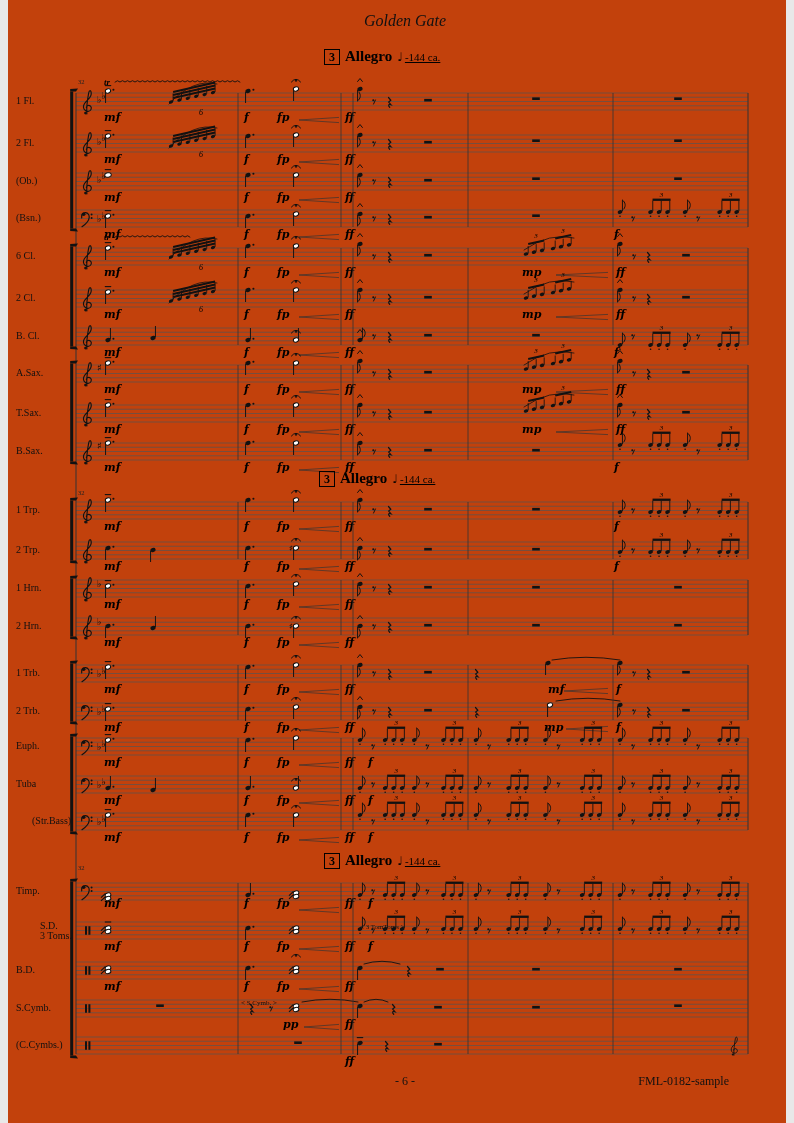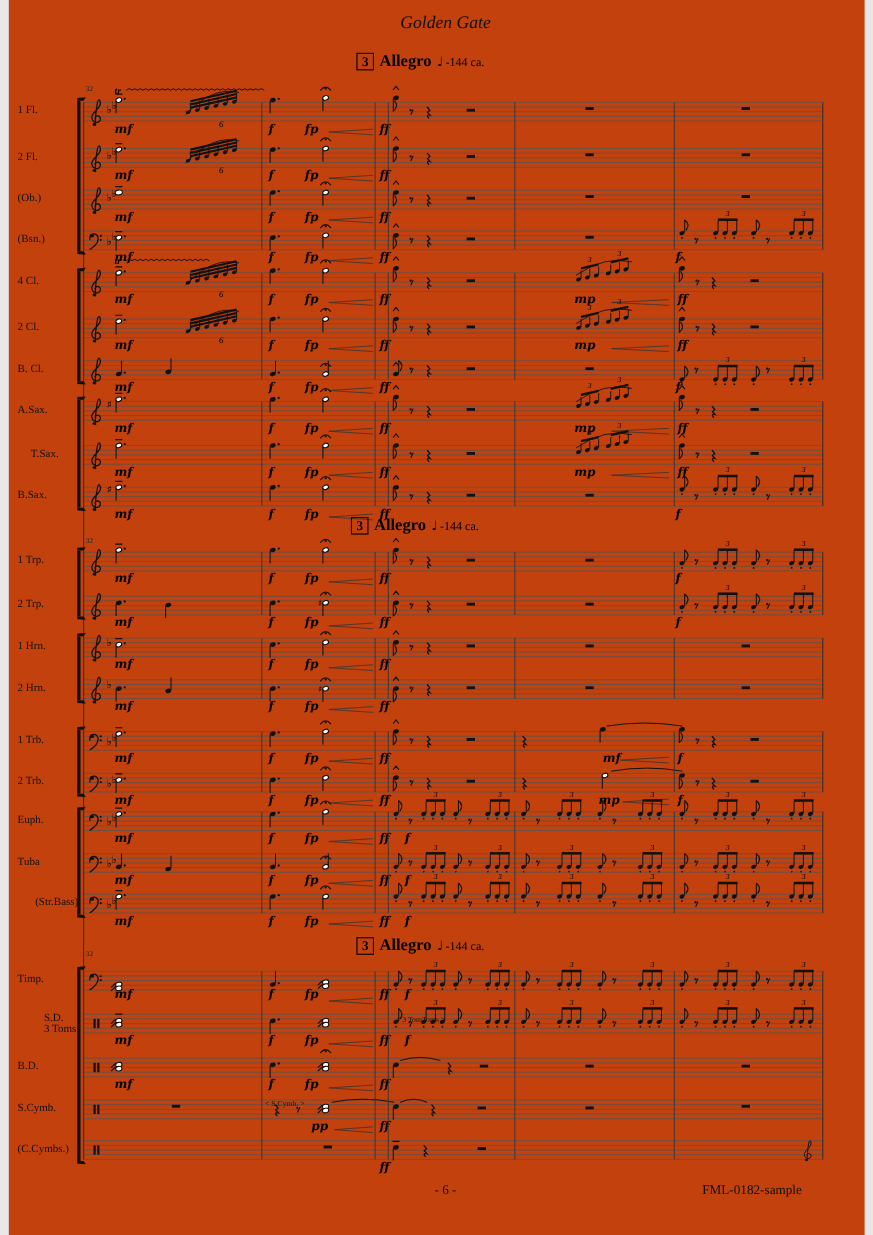--- a/index.html
+++ b/index.html
@@ -6,21 +6,21 @@
   .page{position:relative;width:778px;height:1123px;background:#c2410c;margin:0 auto;
         font-family:"Liberation Serif",serif;overflow:hidden;}
   .title{position:absolute;top:12px;left:0;width:794px;text-align:center;
          font:italic 16px "Liberation Serif",serif;color:#111;}
   .tempo{position:absolute;display:flex;align-items:baseline;gap:5px;color:#000;}
   .t1{left:316px;top:48px}.t2{left:311px;top:470px}.t3{left:316px;top:852px}
   .rehearsal-box{display:inline-block;border:1px solid #000;padding:0 4px;
                  font:bold 12px "Liberation Serif",serif;line-height:14px;}
   .tempo-word{font:bold 15px "Liberation Serif",serif;}
   .tempo-note{font:12px "DejaVu Sans",sans-serif;}
-  .tempo-suffix{font:11px "Liberation Serif",serif;margin-left:-3px;}
+  .tempo-suffix{font:11px "Liberation Serif",serif;margin-left:-3px;text-decoration:underline;}
   .mnum{position:absolute;font:6.5px "Liberation Serif",serif;color:#222;}
   .m1{left:70px;top:78px}.m2{left:70px;top:489px}.m3{left:70px;top:864px}
   .ann{position:absolute;font:7px "Liberation Serif",serif;color:#111;white-space:nowrap;margin-top:16px;}
   .ann-toms{left:352px;top:907px}
   .ann-scymb{left:233px;top:983px}
   .label{position:absolute;font:10px "Liberation Serif",serif;color:#111;line-height:10px;white-space:nowrap;}
   .footer-page{position:absolute;left:0;top:1074px;width:794px;text-align:center;
                font:12px "Liberation Serif",serif;color:#111;}
   .footer-catalog{position:absolute;right:57px;top:1074px;
                font:12px "Liberation Serif",serif;color:#111;margin-left:36px;}
@@ -61,25 +61,25 @@
   <div class="mnum m3">32</div>
 
   <div class="ann ann-toms">&lt; 3 TomToms &gt;</div>
   <div class="ann ann-scymb">&lt; S.Cymb. &gt;</div>
 
   <div id="labels">
       <div class="label" style="left: 8px; top: 96px;">1 Fl.</div>
       <div class="label" style="left: 8px; top: 138px;">2 Fl.</div>
       <div class="label" style="left: 8px; top: 176px;">(Ob.)</div>
       <div class="label" style="left: 8px; top: 213px;">(Bsn.)</div>
-      <div class="label" style="left: 8px; top: 251px;">4 Cl.</div>
+      <div class="label" style="left: 8px; top: 251px;">6 Cl.</div>
       <div class="label" style="left: 8px; top: 293px;">2 Cl.</div>
       <div class="label" style="left: 8px; top: 331px;">B. Cl.</div>
       <div class="label" style="left: 8px; top: 368px;">A.Sax.</div>
-      <div class="label" style="left: 20px; top: 408px;">T.Sax.</div>
+      <div class="label" style="left: 8px; top: 408px;">T.Sax.</div>
       <div class="label" style="left: 8px; top: 446px;">B.Sax.</div>
       <div class="label" style="left: 8px; top: 505px;">1 Trp.</div>
       <div class="label" style="left: 8px; top: 545px;">2 Trp.</div>
       <div class="label" style="left: 8px; top: 583px;">1 Hrn.</div>
       <div class="label" style="left: 8px; top: 621px;">2 Hrn.</div>
       <div class="label" style="left: 8px; top: 668px;">1 Trb.</div>
       <div class="label" style="left: 8px; top: 706px; text-align: right;">2 Trb.</div>
       <div class="label" style="left: 8px; top: 741px;">Euph.</div>
       <div class="label" style="left: 8px; top: 779px;">Tuba</div>
       <div class="label" style="left: 24px; top: 816px;">(Str.Bass)</div>

